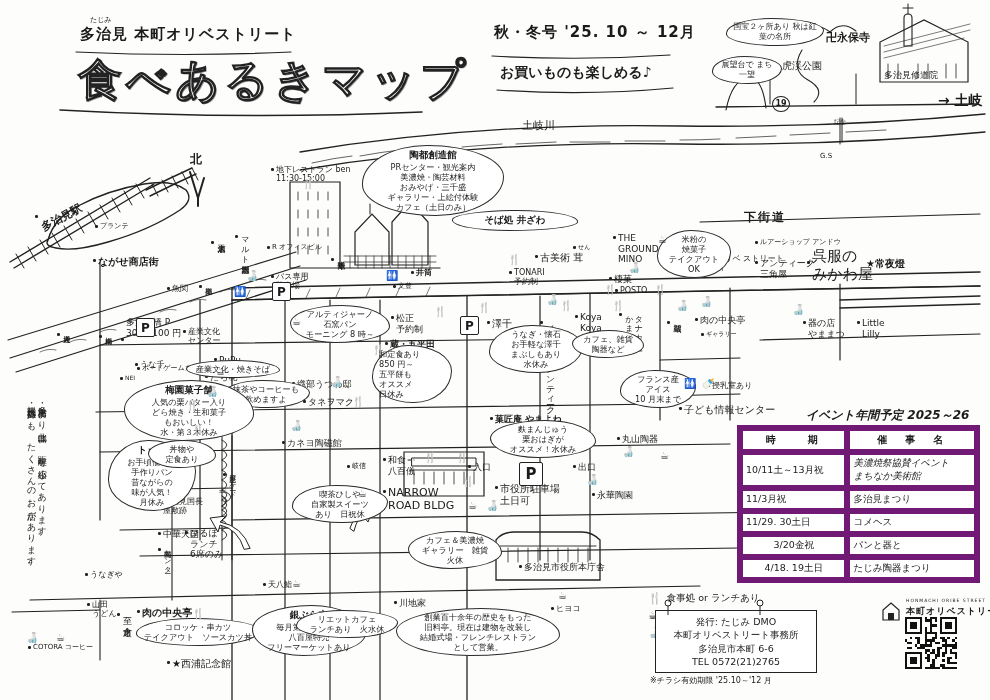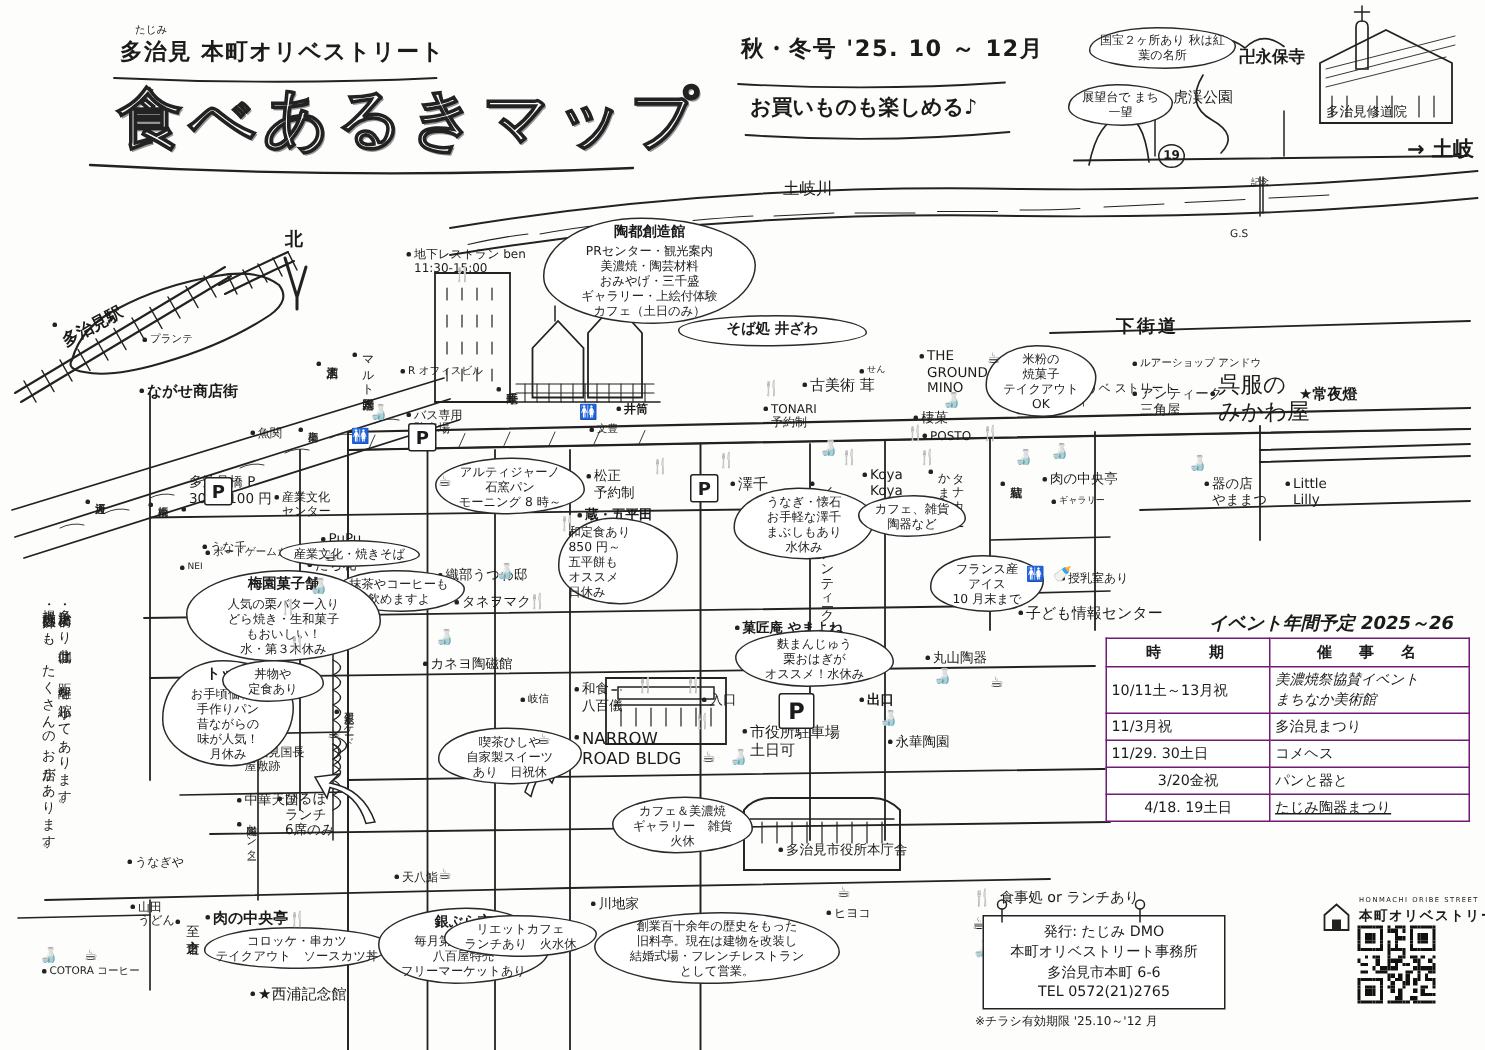--- a/index.html
+++ b/index.html
@@ -33,21 +33,21 @@
     position:absolute;border:1.3px solid #2a2a2a;border-radius:46% 54% 48% 52%/55% 45% 56% 44%;
     background:#fff;padding:3px 6px;line-height:1.22;
   }
   .bub.r2{border-radius:52% 48% 55% 45%/48% 56% 44% 52%;}
   .pbox{
     position:absolute;border:1.4px solid #222;width:17px;height:17px;border-radius:2px;
     display:flex;align-items:center;justify-content:center;font-size:12px;font-weight:bold;background:#fff;
   }
   
   #event-table{position:absolute;left:737px;top:425px;width:243px;border-collapse:collapse;background:#fff;}
-  #event-table td,#event-table th{border:1px solid #701a75;font-size:9.5px;padding:2px 3px;}
+  #event-table td,#event-table th{border:6px solid #701a75;font-size:9.5px;padding:2px 3px;}
   #event-table th{font-size:10px;font-weight:bold;letter-spacing:4px;text-align:center;}
   .evt-name{font-size:9.5px;}
   .evt-name.ital{font-style:italic;}
   
   #pub-box{
     position:absolute;left:655px;top:610px;width:150px;border:1.3px solid #222;background:#fff;
     padding:4px 5px;font-size:9.5px;line-height:1.4;text-align:center;
   }
   
   #qr{position:absolute;left:905px;top:617px;width:52px;height:52px;}
@@ -381,21 +381,21 @@
       <div class="abs" style="left: 619px; top: 313px; width: 2.5px; height: 2.5px; border-radius: 50%; background: rgb(34, 34, 34);"></div>
       <div class="t" style="left: 492px; top: 318px; font-size: 10px; white-space: pre;">澤千</div>
       <div class="abs" style="left: 487px; top: 321px; width: 2.5px; height: 2.5px; border-radius: 50%; background: rgb(34, 34, 34);"></div>
       <div class="t" style="left: 495px; top: 414px; font-size: 9px; font-weight: bold; white-space: pre;">菓匠庵 やまよね</div>
       <div class="abs" style="left: 490px; top: 417px; width: 2.5px; height: 2.5px; border-radius: 50%; background: rgb(34, 34, 34);"></div>
       <div class="t" style="left: 500px; top: 483px; font-size: 10px; white-space: pre;">市役所駐車場
 土日可</div>
       <div class="abs" style="left: 495px; top: 486px; width: 2.5px; height: 2.5px; border-radius: 50%; background: rgb(34, 34, 34);"></div>
       <div class="t" style="left: 473px; top: 462px; font-size: 9px; white-space: pre;">入口</div>
       <div class="abs" style="left: 468px; top: 465px; width: 2.5px; height: 2.5px; border-radius: 50%; background: rgb(34, 34, 34);"></div>
-      <div class="t" style="left: 578px; top: 462px; font-size: 9px; white-space: pre; font-weight: bold;">出口</div>
+      <div class="t" style="left: 578px; top: 462px; font-size: 9px; white-space: pre;">出口</div>
       <div class="abs" style="left: 573px; top: 465px; width: 2.5px; height: 2.5px; border-radius: 50%; background: rgb(34, 34, 34);"></div>
       <div class="t" style="left: 622px; top: 434px; font-size: 9px; white-space: pre;">丸山陶器</div>
       <div class="abs" style="left: 617px; top: 437px; width: 2.5px; height: 2.5px; border-radius: 50%; background: rgb(34, 34, 34);"></div>
       <div class="t" style="left: 597px; top: 490px; font-size: 9px; white-space: pre;">永華陶園</div>
       <div class="abs" style="left: 592px; top: 493px; width: 2.5px; height: 2.5px; border-radius: 50%; background: rgb(34, 34, 34);"></div>
       <div class="t" style="left: 524px; top: 562px; font-size: 9px; white-space: pre;">多治見市役所本庁舎</div>
       <div class="abs" style="left: 519px; top: 565px; width: 2.5px; height: 2.5px; border-radius: 50%; background: rgb(34, 34, 34);"></div>
       <div class="t" style="left: 388px; top: 487px; font-size: 11px; white-space: pre;">NARROW
 ROAD BLDG</div>
       <div class="abs" style="left: 383px; top: 490px; width: 2.5px; height: 2.5px; border-radius: 50%; background: rgb(34, 34, 34);"></div>
@@ -608,21 +608,21 @@
         <tr>
           <td style="text-align: left;">11/29. 30土日</td>
           <td class="evt-name" style="white-space: pre-line;">コメヘス</td>
         </tr>
         <tr>
           <td style="text-align: center;">3/20金祝</td>
           <td class="evt-name" style="white-space: pre-line;">パンと器と</td>
         </tr>
         <tr>
           <td style="text-align: center;">4/18. 19土日</td>
-          <td class="evt-name" style="white-space: pre-line; text-decoration: underline;">たじみ陶器まつり</td>
+          <td class="evt-name" style="white-space: pre-line;">たじみ陶器まつり</td>
         </tr>
       </tbody>
     </table>
 
   <div id="pub-box">
     <div style="white-space:pre-line;">発行: たじみ DMO
 本町オリベストリート事務所
 多治見市本町 6-6
 TEL  0572(21)2765</div>
   </div>

